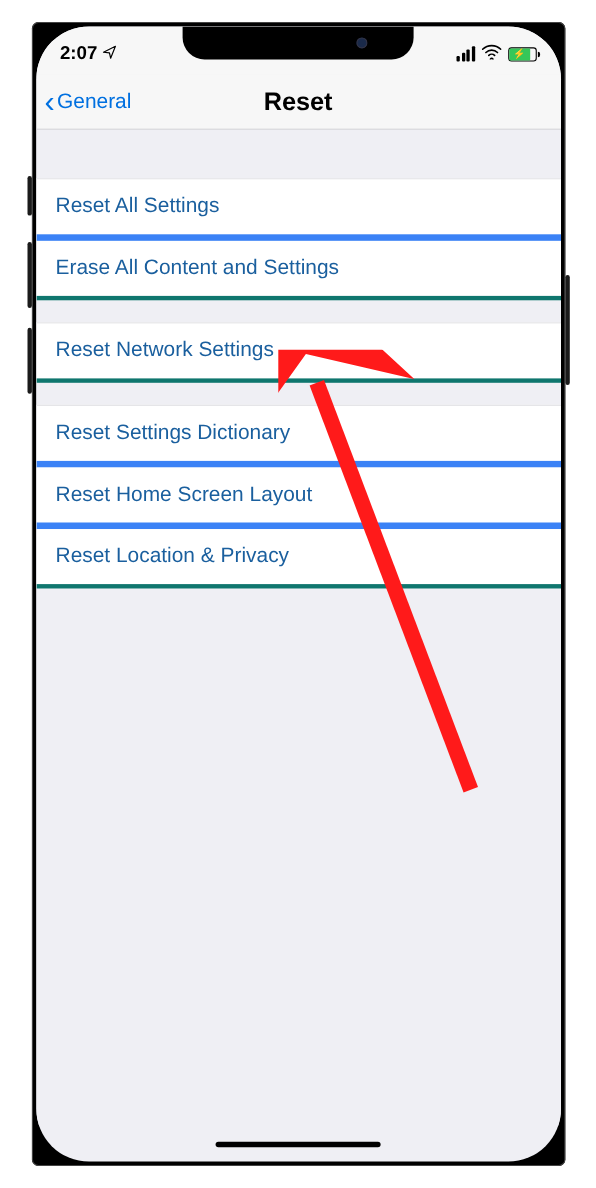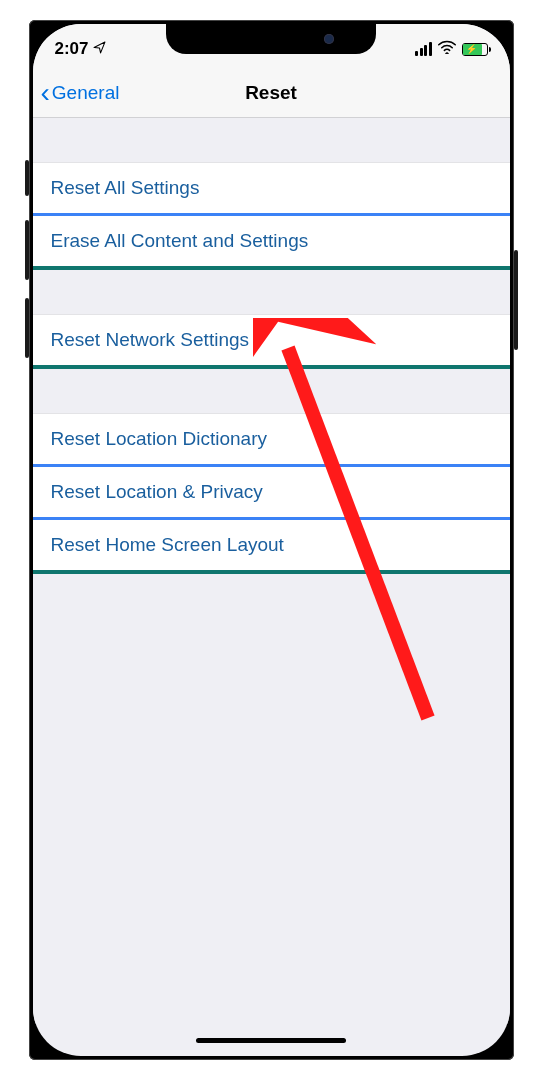--- a/index.html
+++ b/index.html
@@ -162,41 +162,41 @@
       font-size: 28px;
       font-weight: 300;
       line-height: 1;
     }
     .back-label {
     }
     .nav-title {
       position: absolute;
       left: 50%;
       transform: translateX(-50%);
-      font-size: 19px;
+      font-size: 23px;
       font-weight: 600;
       color: #000;
     }
     
     .content {
       background: #efeff4;
       height: calc(100% - 94px - 32px);
       overflow-y: auto;
       position: relative;
     }
     .group {
-      margin-top: 44px;
+      margin-top: 20px;
     }
     .group:first-child { margin-top: 44px; }
     .row {
       background: #fff;
       padding: 14px 18px;
       font-size: 19px;
       color: #1a5f9e;
-      border-bottom: 3px solid #3b82f6;
+      border-bottom: 6px solid #3b82f6;
       cursor: pointer;
     }
     .row:first-child { border-top: 1px solid #e3e3e6; }
     .group .row:last-child { border-bottom: 4px solid #0f766e; }
     
     .home-indicator-area {
       position:absolute;
       bottom:0; left:0; right:0;
       height:32px;
       display:flex; justify-content:center; align-items:center;
@@ -266,23 +266,23 @@
 
     <div class="content">
       <div class="group">
         <div class="row"><span>Reset All Settings</span></div>
         <div class="row"><span>Erase All Content and Settings</span></div>
       </div>
       <div class="group">
         <div class="row"><span>Reset Network Settings</span></div>
       </div>
       <div class="group">
-        <div class="row"><span>Reset Location Dictionary</span></div>
+        <div class="row"><span>Reset Settings Dictionary</span></div>
+        <div class="row"><span>Reset Home Screen Layout</span></div>
         <div class="row"><span>Reset Location &amp; Privacy</span></div>
-        <div class="row"><span>Reset Home Screen Layout</span></div>
       </div>
 
       <svg class="annotation-arrow" style="left:220px; top:200px;" width="200" height="420" viewBox="0 0 200 420">
         <defs>
           <marker id="ahead" markerWidth="12" markerHeight="12" refX="2" refY="6" orient="auto">
             <path d="M0,0 L12,6 L0,12 L4,6 Z" fill="#ff1a1a"></path>
           </marker>
         </defs>
         <line x1="175" y1="400" x2="35" y2="30" stroke="#ff1a1a" stroke-width="14" marker-end="url(#ahead)"></line>
       </svg>

